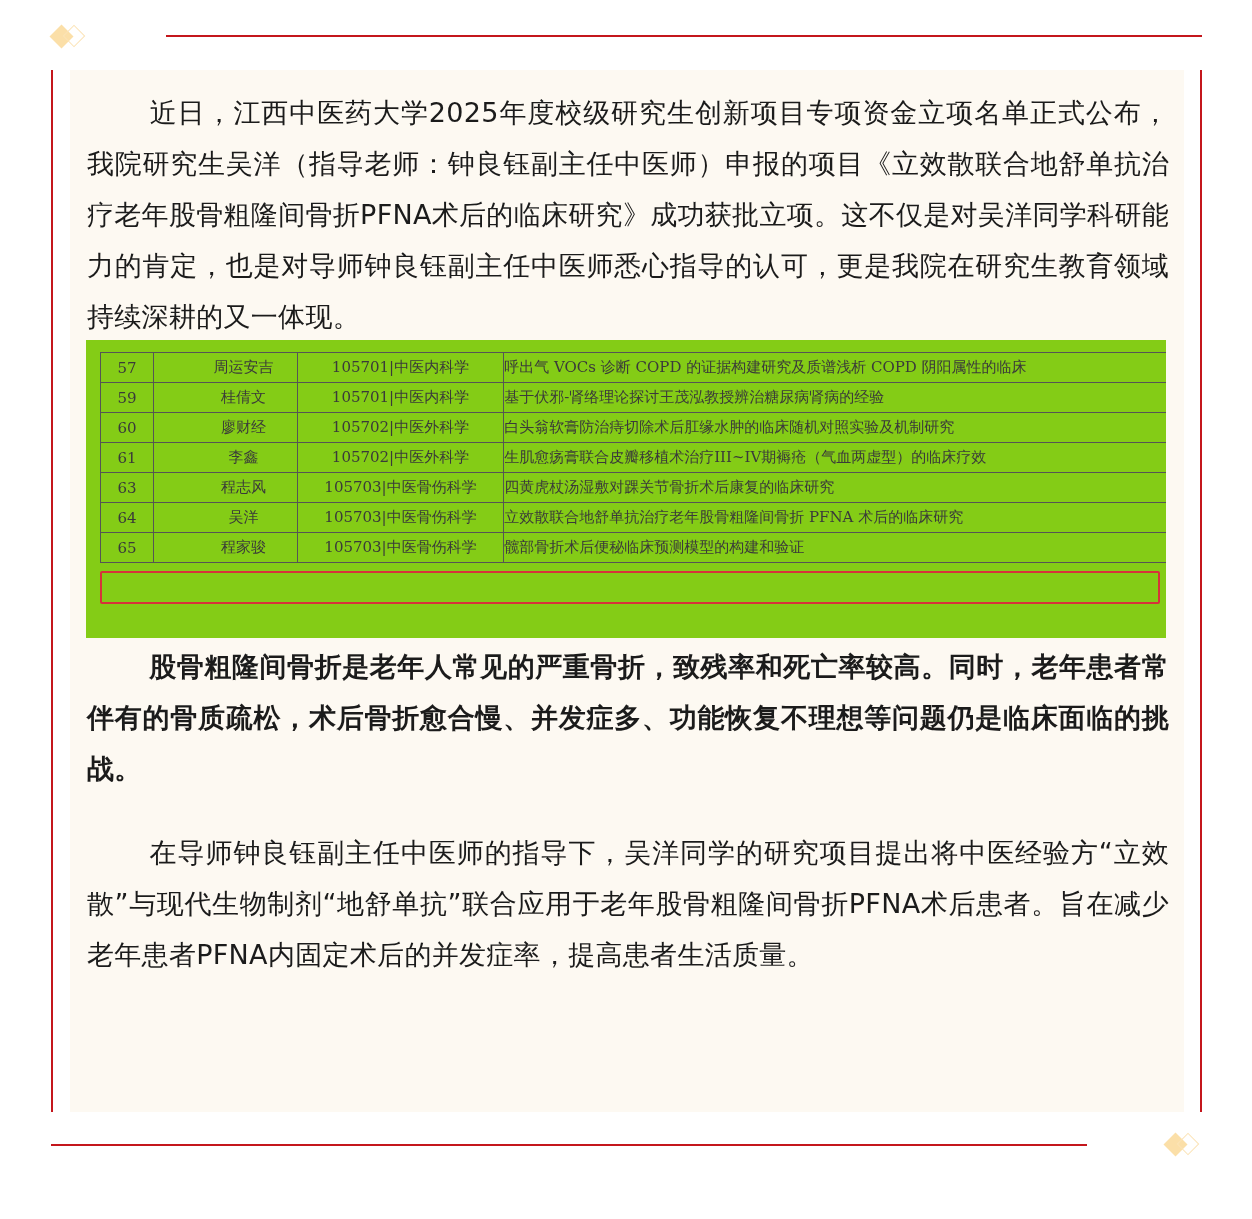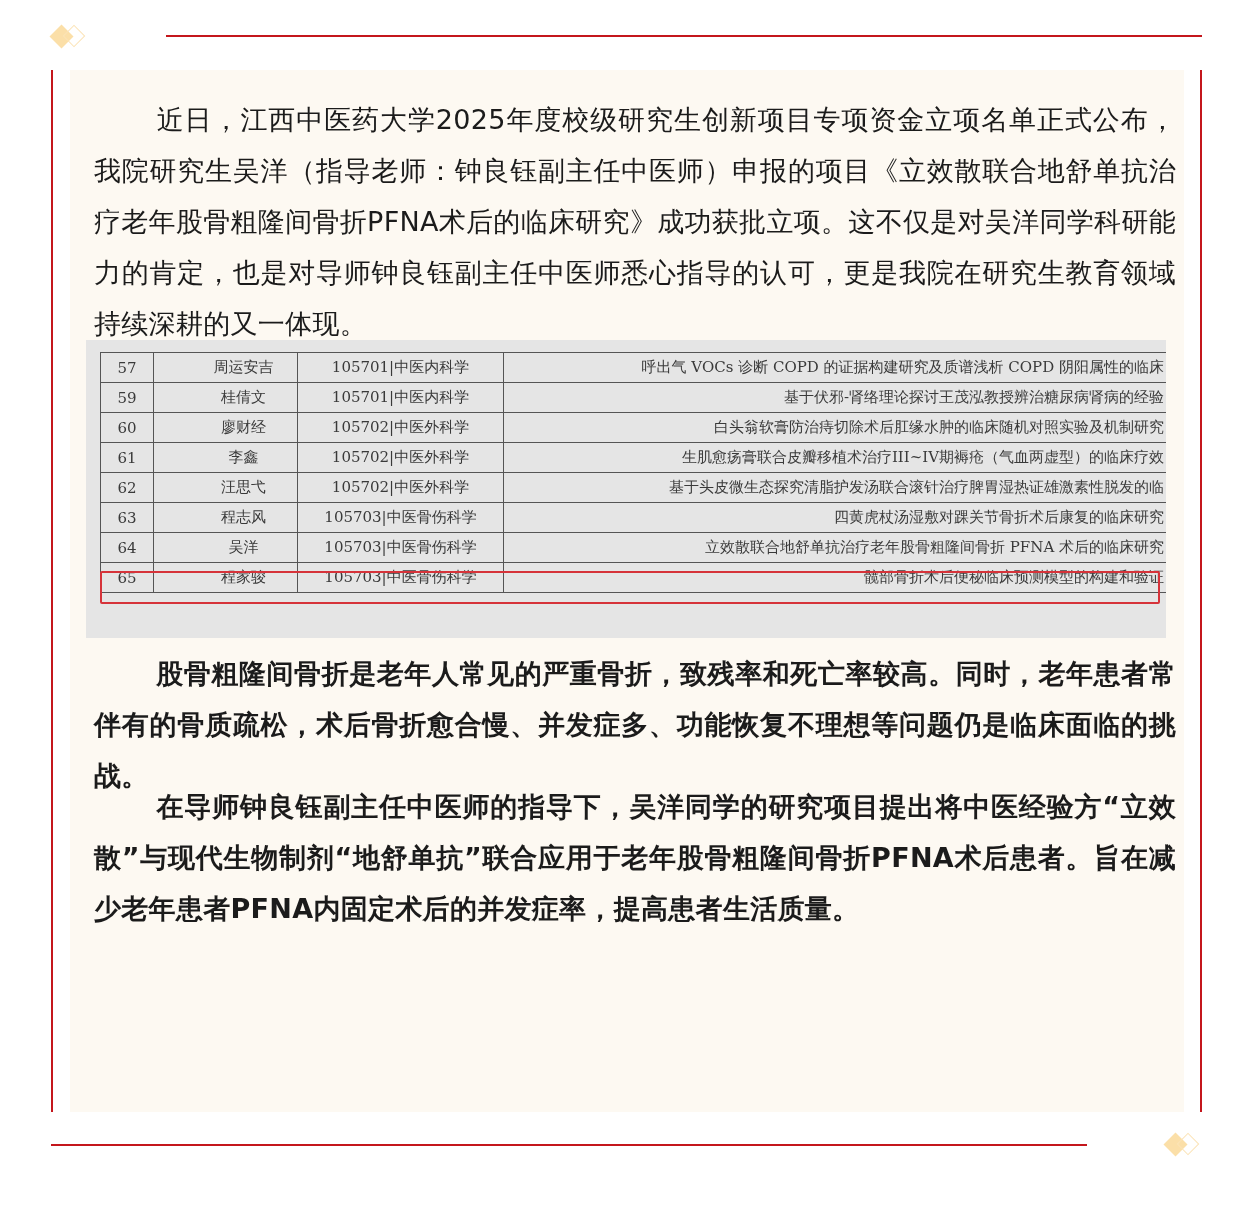--- a/index.html
+++ b/index.html
@@ -7,30 +7,30 @@
          font-family:"DejaVu Sans","Liberation Sans",sans-serif; color:#1a1a1a; }
   .diamonds { position:absolute; width:40px; height:26px; }
   .diamonds .d1 { position:absolute; left:4px; top:4px; width:17px; height:17px;
                   background:#fbdfa8; transform:rotate(45deg); }
   .diamonds .d2 { position:absolute; left:17px; top:4px; width:16px; height:16px;
                   border:1.5px solid #fbe3b6; transform:rotate(45deg); box-sizing:border-box; }
   .hline { position:absolute; height:2px; background:#c4161c; }
   .vline { position:absolute; width:1.5px; background:#c4161c; }
   .content { position:absolute; left:70px; top:70px; width:1114px; height:1042px; background:#fdf9f2; }
   .para { position:absolute; left:16px; width:1082px; font-size:27px; line-height:51px;
-          letter-spacing:0.3px; text-align:justify; margin:8px; color:#1b1b1b; }
+          letter-spacing:0.3px; text-align:justify; margin:1px; color:#1b1b1b; }
   .para .indent { display:inline-block; width:62px; }
-  .table-img { position:absolute; left:16px; top:270px; width:1080px; height:298px; background:#e5e5e5; }
+  .table-img { position:absolute; left:16px; top:270px; width:1080px; height:298px; background:#84cc16; }
   table.list { position:absolute; left:14px; top:12px; border-collapse:collapse;
                font-family:"DejaVu Serif","Liberation Serif",serif; font-size:15px; color:#3a3a3a; }
   table.list td { border:1.5px solid #555; height:29px; padding:0; white-space:nowrap; overflow:hidden; }
   table.list td.c-no { width:55px; text-align:center; }
   table.list td.c-name { width:111px; text-align:center;padding-left:36px; }
   table.list td.c-major { width:210px; text-align:center;margin-left:27px; }
-  table.list td.c-title { width:672px; text-align:right; padding-right:2px; border-right:none; }
+  table.list td.c-title { width:672px; text-align:left; padding-right:2px; border-right:none; }
   table.list tr td { border-left:1.5px solid #555; }
   .hl-box { position:absolute; left:14px; top:231px; width:1056px; height:29px;
             border:2px solid #d6333a; border-radius:2px; pointer-events:none; }
   .footer-clip { position:absolute; left:0; top:1206px; width:1252px; height:13px; overflow:hidden; }
 </style>
 </head>
 <body>
 
 <div class="diamonds" style="left:49px; top:24px;">
   <div class="d1"></div>
@@ -66,26 +66,20 @@
             <td class="c-major">105702|中医外科学</td>
             <td class="c-title">白头翁软膏防治痔切除术后肛缘水肿的临床随机对照实验及机制研究</td>
           </tr>
           <tr>
             <td class="c-no">61</td>
             <td class="c-name">李鑫</td>
             <td class="c-major">105702|中医外科学</td>
             <td class="c-title">生肌愈疡膏联合皮瓣移植术治疗III~IV期褥疮（气血两虚型）的临床疗效</td>
           </tr>
           <tr>
-            <td class="c-no">62</td>
-            <td class="c-name">汪思弋</td>
-            <td class="c-major">105702|中医外科学</td>
-            <td class="c-title">基于头皮微生态探究清脂护发汤联合滚针治疗脾胃湿热证雄激素性脱发的临</td>
-          </tr>
-          <tr>
             <td class="c-no">63</td>
             <td class="c-name">程志风</td>
             <td class="c-major">105703|中医骨伤科学</td>
             <td class="c-title">四黄虎杖汤湿敷对踝关节骨折术后康复的临床研究</td>
           </tr>
           <tr>
             <td class="c-no">64</td>
             <td class="c-name">吴洋</td>
             <td class="c-major">105703|中医骨伤科学</td>
             <td class="c-title">立效散联合地舒单抗治疗老年股骨粗隆间骨折 PFNA 术后的临床研究</td>
@@ -96,21 +90,21 @@
             <td class="c-major">105703|中医骨伤科学</td>
             <td class="c-title">髋部骨折术后便秘临床预测模型的构建和验证</td>
           </tr>
         </tbody>
     </table>
     <div class="hl-box"></div>
   </div>
 
   <p class="para" style="top:570px;font-weight:bold;"><span class="indent"></span><span>股骨粗隆间骨折是老年人常见的严重骨折，致残率和死亡率较高。同时，老年患者常伴有的骨质疏松，术后骨折愈合慢、并发症多、功能恢复不理想等问题仍是临床面临的挑战。</span></p>
 
-  <p class="para" style="top:703px;font-weight:bold;"><span class="indent"></span><span>在导师钟良钰副主任中医师的指导下，吴洋同学的研究项目提出将中医经验方“立效散”与现代生物制剂“地舒单抗”联合应用于老年股骨粗隆间骨折PFNA术后患者。旨在减少老年患者PFNA内固定术后的并发症率，提高患者生活质量。</span></p>
+  <p class="para" style="top:756px;"><span class="indent"></span><span>在导师钟良钰副主任中医师的指导下，吴洋同学的研究项目提出将中医经验方“立效散”与现代生物制剂“地舒单抗”联合应用于老年股骨粗隆间骨折PFNA术后患者。旨在减少老年患者PFNA内固定术后的并发症率，提高患者生活质量。</span></p>
 
 </div>
 
 <div class="hline" style="left:51px; top:1144px; width:1036px;"></div>
 <div class="diamonds" style="left:1163px; top:1132px;">
   <div class="d1"></div>
     <div class="d2"></div>
 </div>
 
 <div class="footer-clip"></div>

